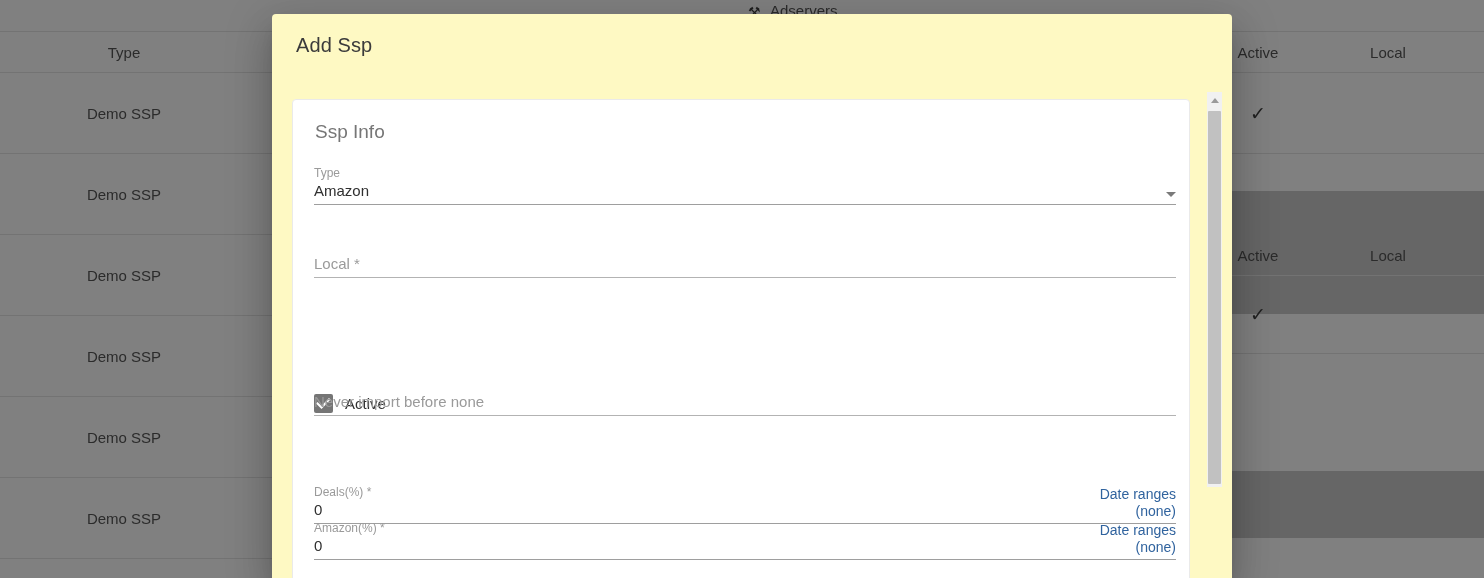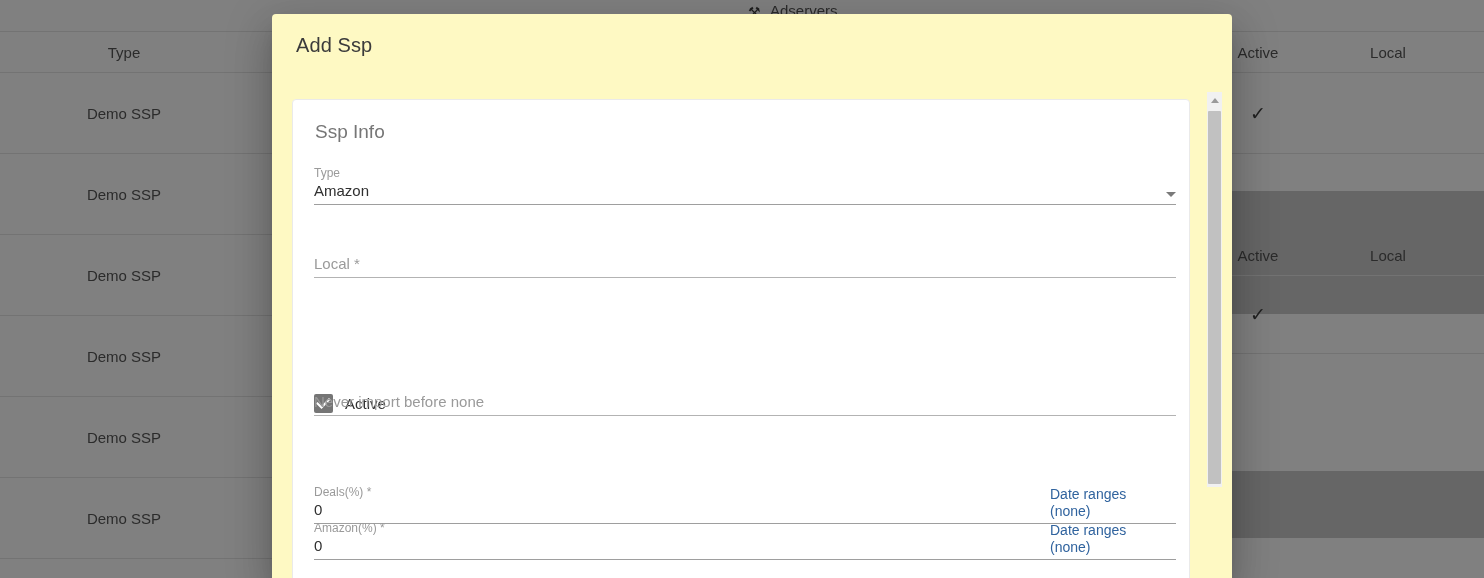--- a/index.html
+++ b/index.html
@@ -234,21 +234,21 @@
     font-size: 15px;
     color: #2f2f2f;
   }
 
   
   .daterange-link {
     position: absolute;
     right: 0px;
     bottom: 4px;
     width: 126px;
-    text-align: left;
+    text-align: right;
     font-size: 14px;
     line-height: 17px;
     color: #30639e;
     cursor: pointer;
   }
   .daterange-link .l2 { display: block; }
 
   
   .mscroll {
     position: absolute;

